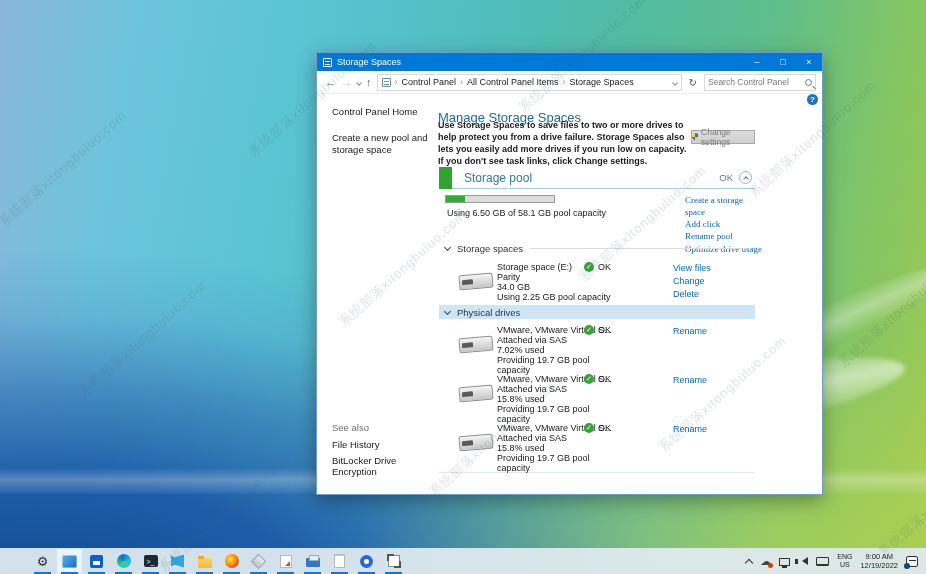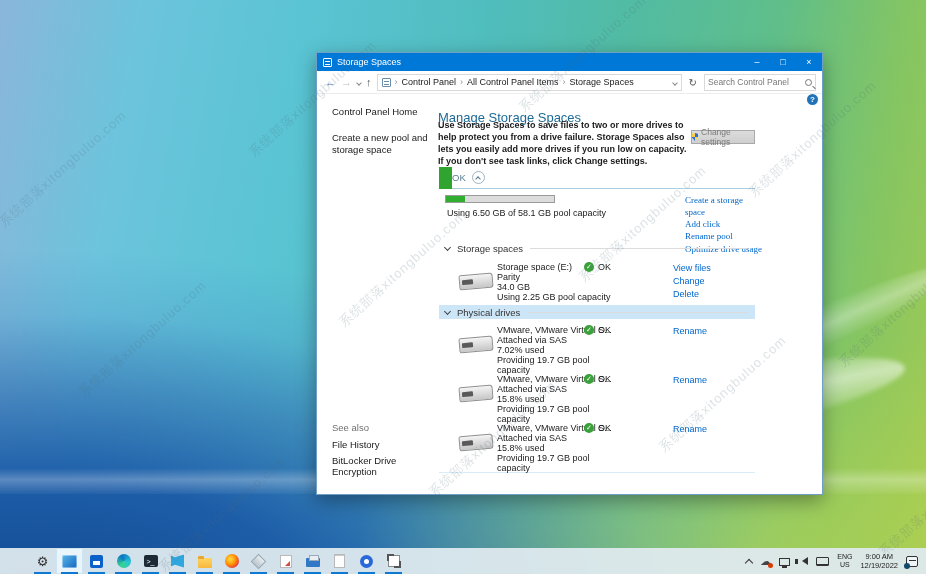--- a/index.html
+++ b/index.html
@@ -226,20 +226,21 @@
         <div class="page-desc">Use Storage Spaces to save files to two or more drives to help protect you from a drive failure. Storage Spaces also lets you easily add more drives if you run low on capacity. If you don't see task links, click Change settings.</div>
         <div class="chg-btn">
           <span class="shield"></span>
           <span>Change settings</span>
         </div>
         <div class="help">?</div>
 
         <div class="panel">
           <div class="p-head">
             <span class="p-green"></span>
+            <span class="p-title">Storage pool</span>
             <span class="p-status">OK</span>
             <span class="circ">
                 <i class="chev-up"></i>
               </span>
           </div>
 
           <div class="progress">
             <div class="fill" style="width: 18%;"></div>
           </div>
           <div class="usage">Using 6.50 GB of 58.1 GB pool capacity</div>

